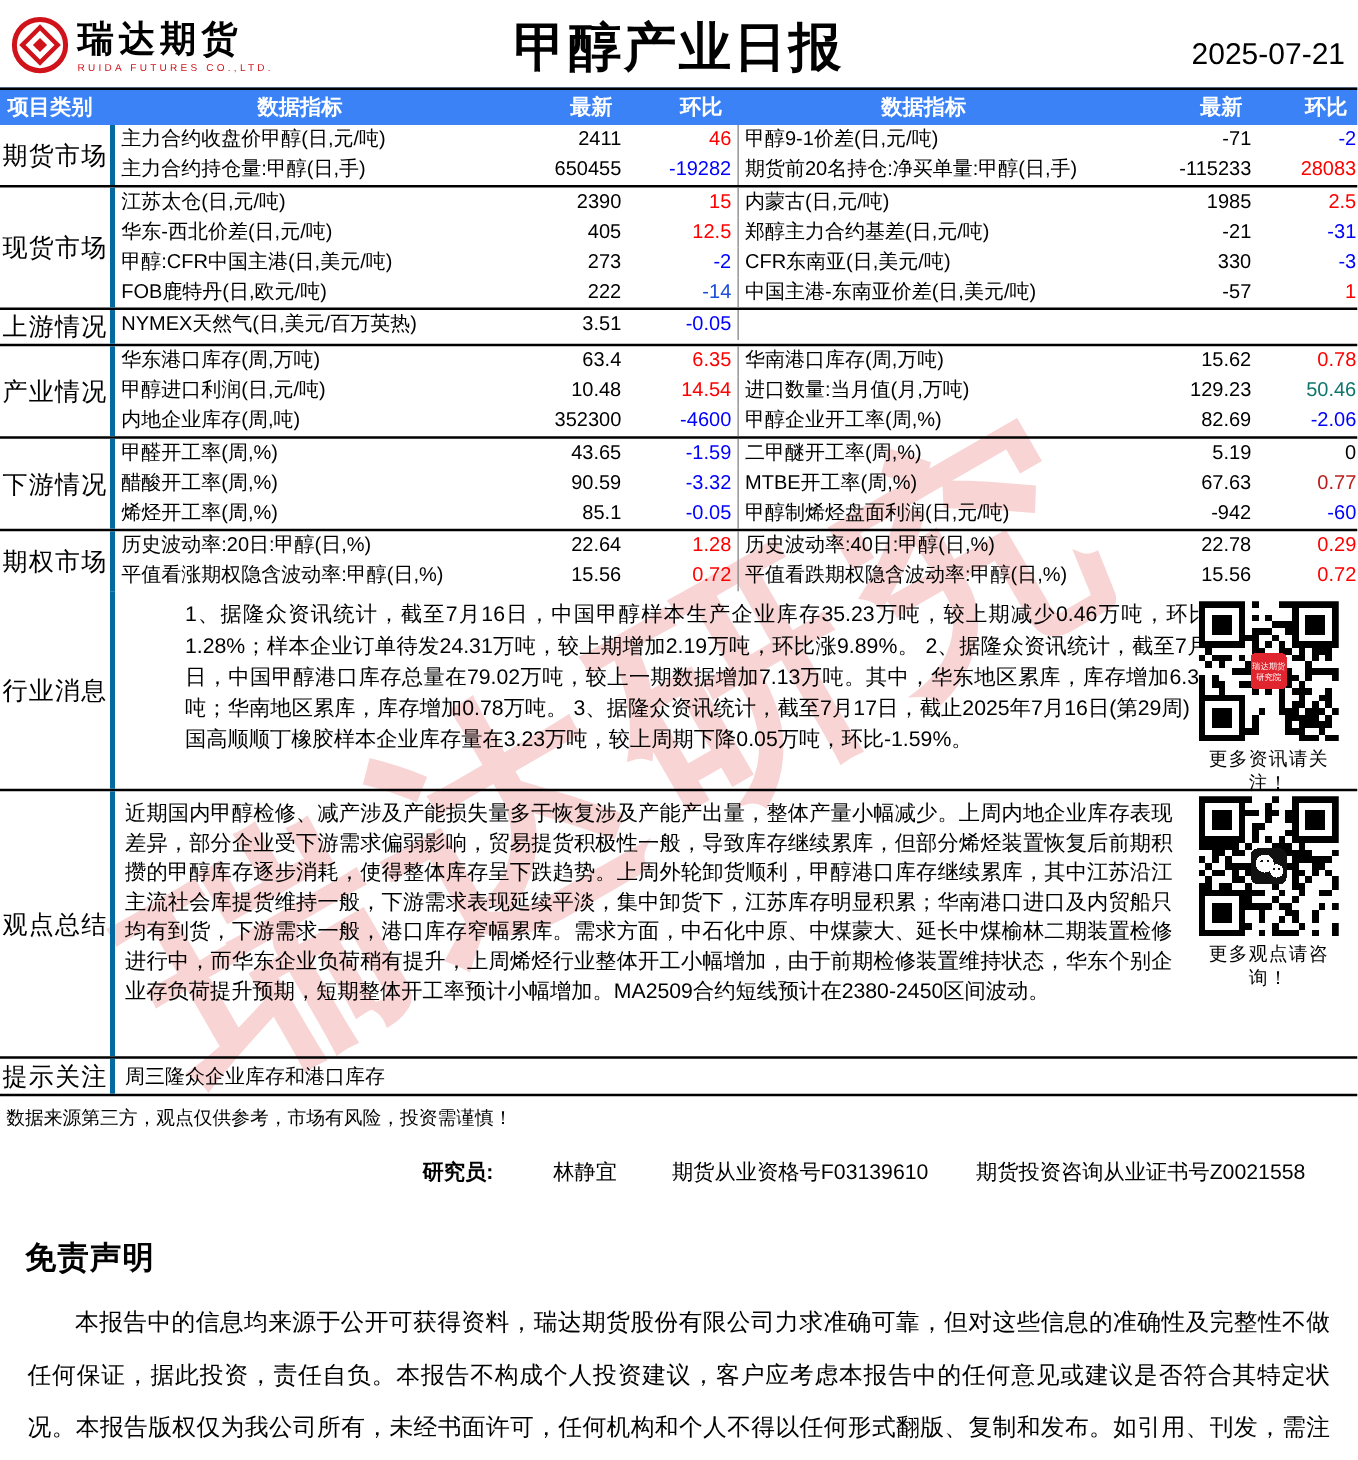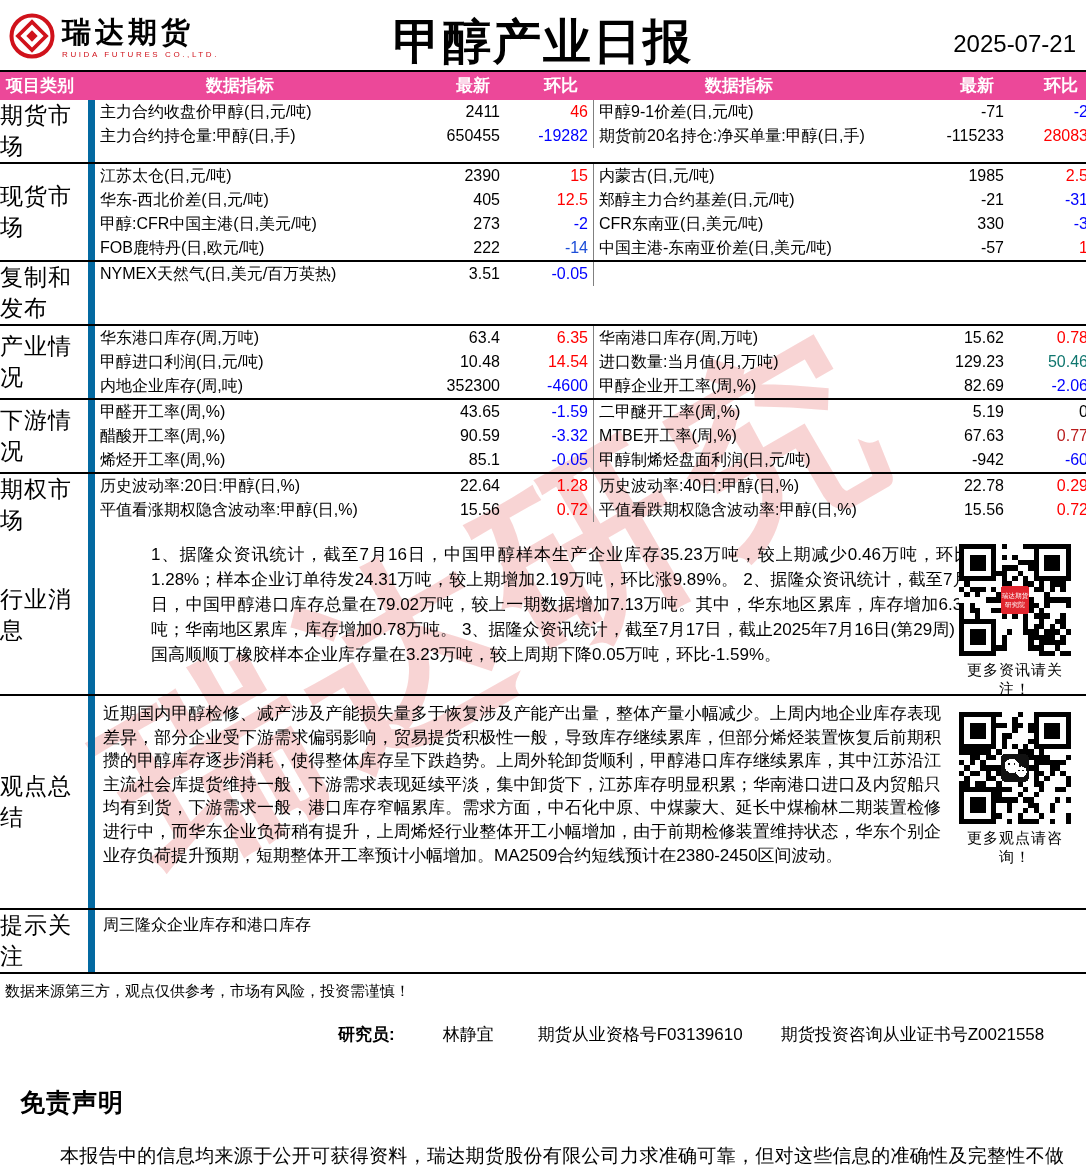--- a/index.html
+++ b/index.html
@@ -8,51 +8,51 @@
   
   .watermark{position:absolute;left:40px;top:470px;width:900px;height:230px;
     font-size:200px;font-weight:bold;color:#ef9a9a;opacity:.42;letter-spacing:14px;
     transform:rotate(-30deg);white-space:nowrap;text-align:center;pointer-events:none;z-index:0;}
   
   .rpt-header{position:relative;height:70px;z-index:1;}
   .brand{position:absolute;left:8px;top:12px;display:flex;align-items:center;gap:6px;}
   .brand-txt{display:flex;flex-direction:column;line-height:1;}
   .brand-cn{font-size:29px;font-weight:bold;letter-spacing:4px;}
   .brand-en{font-size:8px;color:#d0121b;letter-spacing:2.6px;margin-top:4px;}
-  .rpt-title{position:absolute;left:0;right:0;top:10px;text-align:center;font-size:48px;font-weight:bold;letter-spacing:2px;}
+  .rpt-title{position:absolute;left:0;right:0;top:10px;text-align:center;font-size:42px;font-weight:bold;letter-spacing:2px;}
   .rpt-date{position:absolute;right:10px;top:30px;font-size:24px;}
   
   .tbl{position:relative;z-index:1;border-bottom:2px solid #000;}
   .thead{display:grid;grid-template-columns:88px 304px 106px 88px 306px 110px 84px;
-    background:#ec4899;color:#fff;font-weight:bold;font-size:17px;height:28px;line-height:28px;
+    background:#3b82f6;color:#fff;font-weight:bold;font-size:17px;height:28px;line-height:28px;
     border-top:2px solid #000;}
   .thead .h-cat{padding-left:6px;text-align:left;}
   .thead .h-ind{text-align:center;}
   .thead .h-num{text-align:right;padding-right:8px;}
   .grp{display:flex;}
   .grp + .grp{border-top:2px solid #000;}
-  .cat{width:88px;flex:none;border-right:7px solid #0369a1;display:flex;align-items:center;
-    justify-content:center;font-size:23px;letter-spacing:1px;}
+  .cat{width:88px;flex:none;border-right:4px solid #0369a1;display:flex;align-items:center;
+    justify-content:center;font-size:20px;letter-spacing:1px;}
   .grows{flex:1;min-width:0;}
   .mrow{display:grid;grid-template-columns:304px 106px 88px 306px 110px 84px;height:24px;line-height:24px;font-size:16px;}
   .cell{overflow:hidden;white-space:nowrap;box-sizing:border-box;}
   .ind{padding-left:5px;text-align:left;}
   .rdiv{border-left:1px solid #808080;}
   .num{text-align:right;padding-right:5px;}
   .chg{text-align:right;padding-right:5px;}
   
   .info-body{flex:1;position:relative;padding:6px 0 6px 8px;box-sizing:border-box;}
   .info-text{width:838px;font-size:17px;text-align:justify;}
   .news-block .info-body{min-height:158px;}
   .news-block .info-text{line-height:25px;margin-left:48px;}
   .view-block .info-body{min-height:212px;}
   .view-block .info-text{line-height:23.6px;}
   .qr-wrap{position:absolute;right:10px;width:122px;text-align:center;}
   .news-block .qr-wrap{top:8px;}
-  .view-block .qr-wrap{top:16px;}
+  .view-block .qr-wrap{top:4px;}
   .qrbox{width:112px;height:112px;margin:0 auto;}
   .qrbox svg{width:112px;height:112px;display:block;}
   .qr-caption{font-size:15px;margin-top:5px;letter-spacing:1px;}
   .reminder-row .info-body{min-height:26px;padding:1px 0 0 8px;}
   .reminder-text{font-size:16px;line-height:27px;}
   
   .footnote{position:relative;z-index:1;font-size:15px;padding:8px 0 0 5px;}
   .researcher{position:relative;z-index:1;display:flex;font-size:17px;margin:22px 0 0 338px;text-align:right;}
   .researcher .lab{font-weight:bold;margin-right:48px;}
   .researcher .nm{margin-right:44px;}
@@ -149,21 +149,21 @@
             <div class="cell ind">FOB鹿特丹(日,欧元/吨)</div>
             <div class="cell num">222</div>
             <div class="cell chg" style="color: #1d4ed8;">-14</div>
             <div class="cell ind rdiv">中国主港-东南亚价差(日,美元/吨)</div>
             <div class="cell num">-57</div>
             <div class="cell chg" style="color: rgb(255, 0, 0);">1</div>
           </div>
         </div>
       </div>
       <div class="grp">
-        <div class="cat">复制和发布</div>
+        <div class="cat">上游情况</div>
         <div class="grows">
           <div class="mrow">
             <div class="cell ind">NYMEX天然气(日,美元/百万英热)</div>
             <div class="cell num">3.51</div>
             <div class="cell chg" style="color: rgb(0, 0, 255);">-0.05</div>
             <div class="cell ind rdiv"></div>
             <div class="cell num"></div>
             <div class="cell chg"></div>
           </div>
         </div>

